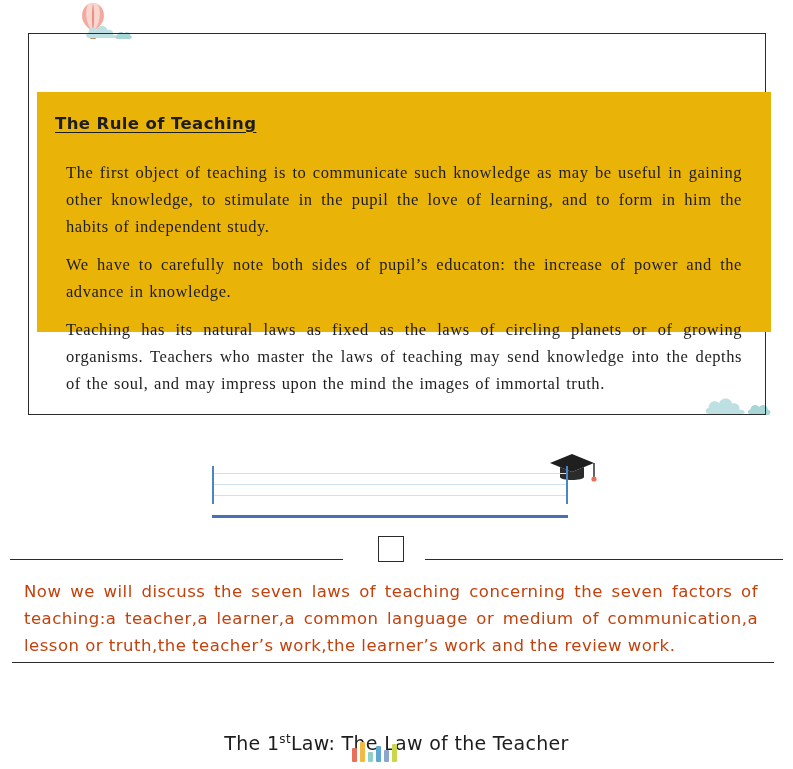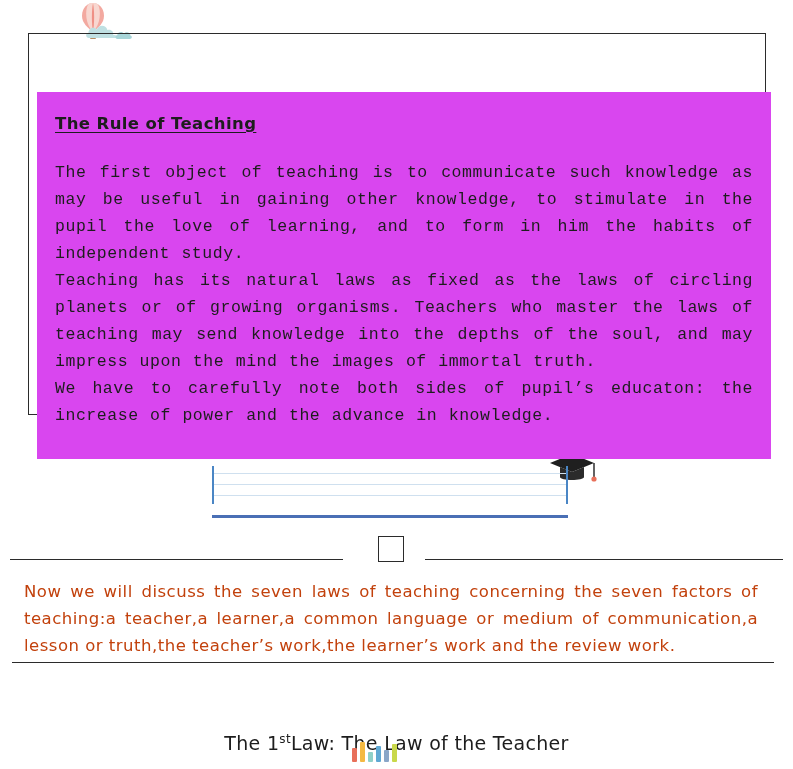--- a/index.html
+++ b/index.html
@@ -53,43 +53,43 @@
     width: 738px;
     height: 382px;
     border: 1px solid #2b2b2b;
     box-sizing: border-box;
   }
   .rule-box {
     position: absolute;
     left: 8px;
     top: 58px;
     width: 734px;
-    height: 367px;
-    background: #d946ef;
+    height: 240px;
+    background: #eab308;
     box-sizing: border-box;
     padding: 22px 18px 10px 18px;
   }
   .rule-title {
     font-family: "DejaVu Sans", sans-serif;
     font-size: 16.5px;
     font-weight: bold;
     color: #1d1d1d;
     text-decoration: underline;
     text-underline-offset: 3px;
     letter-spacing: 0.4px;
     margin: 0 0 26px 0;
   }
   .rule-para {
-    font-family: Liberation Mono, monospace;
+    font-family: Liberation Serif, serif;
     font-size: 16.5px;
     line-height: 27px;
     color: #1d1d1d;
     letter-spacing: 0.55px;
     text-align: justify;
-    margin: 0;
+    margin: 11px;
     word-spacing: 1px;
   }
 
   
   .heading-wrap {
     position: absolute;
     left: 212px;
     top: 466px;
     width: 360px;
     height: 58px;
@@ -249,22 +249,22 @@
   <path d="M2 11 L24 2 L46 11 L24 20 Z" fill="#1f1f1f"></path>
   <path d="M12 15 L12 25 C12 29, 36 29, 36 25 L36 15 L24 20 Z" fill="#2b2b2b"></path>
   <path d="M46 11 L46 25" stroke="#1f1f1f" stroke-width="1.4"></path>
   <circle cx="46" cy="27" r="2.6" fill="#e8705a"></circle>
 </svg>
 
 <div class="rule-frame">
   <div class="rule-box">
     <div class="rule-title">The Rule of Teaching</div>
     <p class="rule-para">The first object of teaching is to communicate such knowledge as may be useful in gaining other knowledge, to stimulate in the pupil the love of learning, and to form in him the habits of independent study.</p>
+    <p class="rule-para">We have to carefully note both sides of pupil’s educaton: the increase of power and the advance in knowledge.</p>
     <p class="rule-para">Teaching has its natural laws as fixed as the laws of circling planets or of growing organisms. Teachers who master the laws of teaching may send knowledge into the depths of the soul, and may impress upon the mind the images of immortal truth.</p>
-    <p class="rule-para">We have to carefully note both sides of pupil’s educaton: the increase of power and the advance in knowledge.</p>
   </div>
 </div>
 
 <div class="heading-wrap">
   <div class="heading-lined"></div>
   <div class="heading-rule"></div>
 </div>
 
 <div class="divider-row">
   <div class="divider-line-left"></div>

